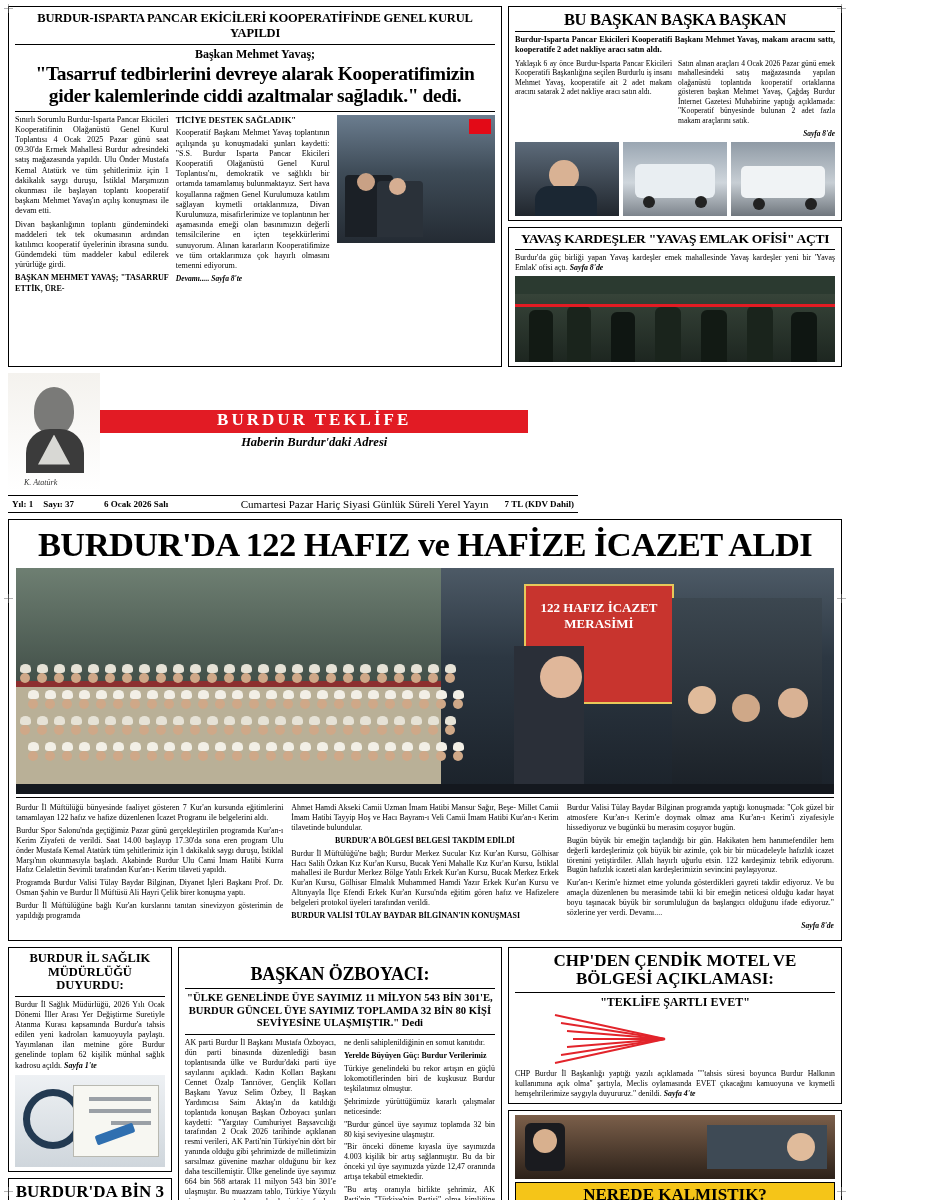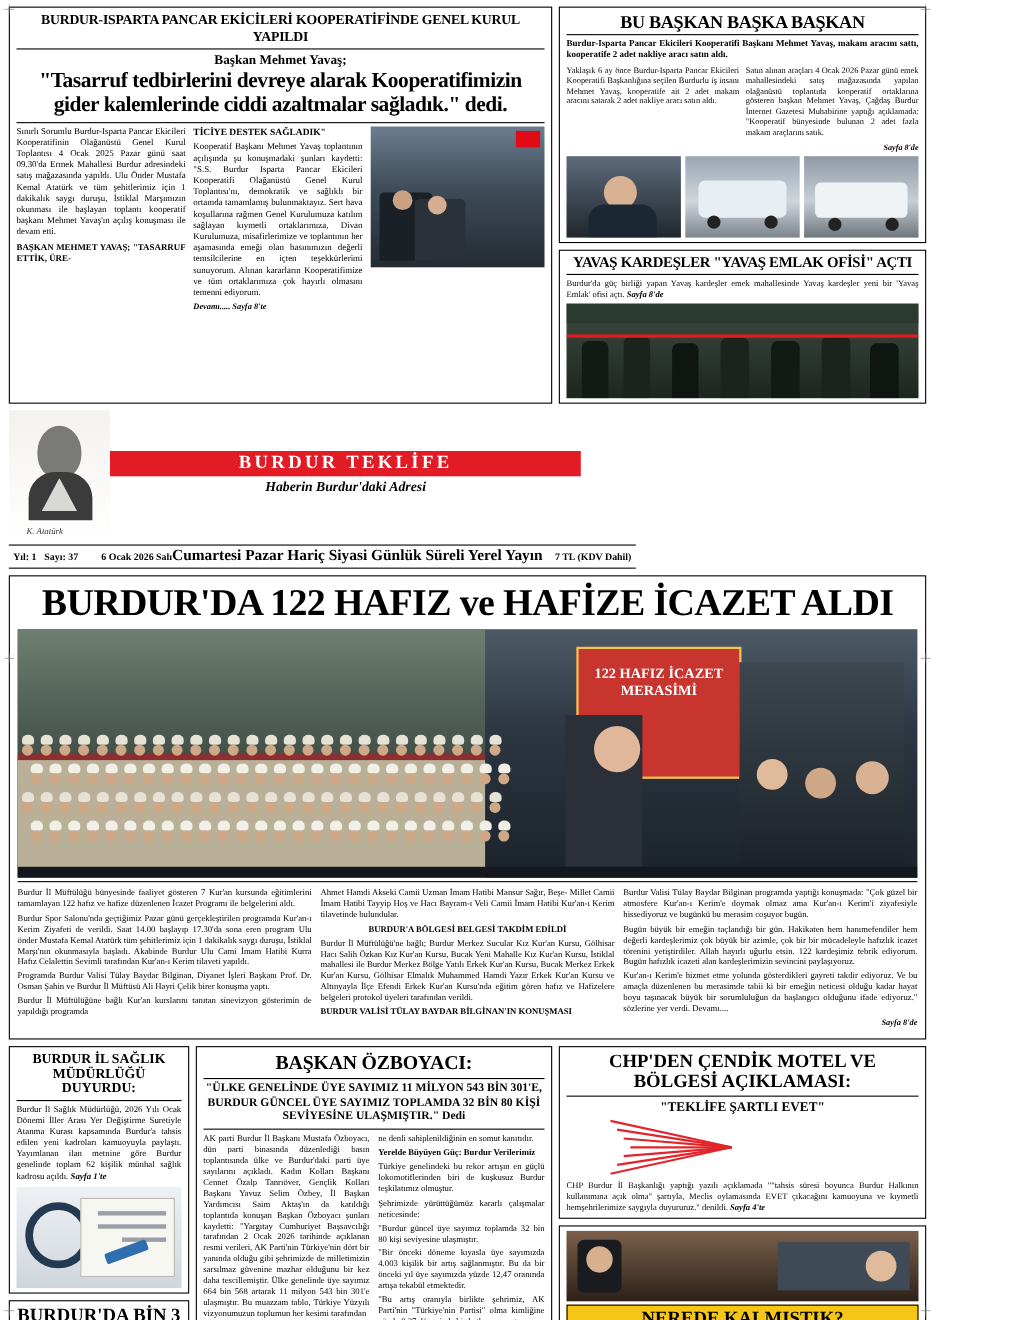--- a/index.html
+++ b/index.html
@@ -80,21 +80,21 @@
 
   
   .bottom { display:flex; gap:6px; margin-top:6px; }
   .bl { width:192px; display:flex; flex-direction:column; gap:6px; }
   .bm { width:380px; }
   .br { width:337px; display:flex; flex-direction:column; gap:6px; }
 
   .bt { text-align:center; font-weight:bold; font-size:12.5px; line-height:1.1; }
   .bt.big { font-size:17px; }
   .bbody { font-size:8px; line-height:1.26; text-align:justify; margin-top:3px; }
-  .center-title { text-align:center; font-weight:bold; font-size:18px; letter-spacing:-.2px; }
+  .center-title { text-align:center; font-weight:bold; font-size:18px; letter-spacing:-.2px;margin-top:12px; }
   .quote-bold { text-align:center; font-weight:bold; font-size:10.6px; line-height:1.2; margin:3px 2px 4px; }
 
   .redline-box { height:60px; position:relative; overflow:hidden; background:#fff; }
   .yellow-band { background:#f5c518; color:#000; text-align:center; font-weight:bold; font-size:17px; padding:2px 0; border:1px solid #000; }
 
   small.more2 { font-weight:bold; font-style:italic; font-size:7.4px; display:block; text-align:right; }
 </style>
 </head>
 <body>
 
@@ -110,20 +110,21 @@
   <div class="top">
 
     <div class="top-left">
       <div class="kicker">BURDUR-ISPARTA PANCAR EKİCİLERİ KOOPERATİFİNDE GENEL KURUL YAPILDI</div>
       <div class="sub-line">Başkan Mehmet Yavaş;</div>
       <div class="headline-quote">"Tasarruf tedbirlerini devreye alarak Kooperatifimizin gider kalemlerinde ciddi azaltmalar sağladık." dedi.</div>
       <div class="hr-thin"></div>
       <div class="cols3">
         <div class="col c1">
           <p>Sınırlı Sorumlu Burdur-Isparta Pancar Ekicileri Kooperatifinin Olağanüstü Genel Kurul Toplantısı 4 Ocak 2025 Pazar günü saat 09.30'da Ermek Mahallesi Burdur adresindeki satış mağazasında yapıldı. Ulu Önder Mustafa Kemal Atatürk ve tüm şehitlerimiz için 1 dakikalık saygı duruşu, İstiklal Marşımızın okunması ile başlayan toplantı kooperatif başkanı Mehmet Yavaş'ın açılış konuşması ile devam etti.</p>
+          <p>Divan başkanlığının toplantı gündemindeki maddeleri tek tek okumasının ardından katılımcı kooperatif üyelerinin ibrasına sundu. Gündemdeki tüm maddeler kabul edilerek yürürlüğe girdi.</p>
           <p class="b">BAŞKAN MEHMET YAVAŞ;   "TASARRUF ETTİK, ÜRE-</p>
         </div>
         <div class="col c2">
           <p class="subhead">TİCİYE DESTEK SAĞLADIK"</p>
           <p>Kooperatif Başkanı Mehmet Yavaş toplantının açılışında şu konuşmadaki şunları kaydetti: "S.S. Burdur Isparta Pancar Ekicileri Kooperatifi Olağanüstü Genel Kurul Toplantısı'nı, demokratik ve sağlıklı bir ortamda tamamlamış bulunmaktayız. Sert hava koşullarına rağmen Genel Kurulumuza katılım sağlayan kıymetli ortaklarımıza, Divan Kurulumuza, misafirlerimize ve toplantının her aşamasında emeği olan basınımızın değerli temsilcilerine en içten teşekkürlerimi sunuyorum. Alınan kararların Kooperatifimize ve tüm ortaklarımıza çok hayırlı olmasını temenni ediyorum.</p>
           <p class="more">Devamı.....        Sayfa 8'te</p>
         </div>
         <div class="col c3">
           <div class="photo" style="height:128px;background:linear-gradient(180deg,#6b7d8f 0%,#3e4b57 45%,#242b33 100%);">
             <div style="position:absolute;left:8px;bottom:6px;width:48px;height:62px;background:#1b2026;border-radius:4px 4px 0 0;"></div>
@@ -209,21 +210,21 @@
   </div>
 
   <div style="width:570px;">
     <div class="issue-bar">
       <span>Yıl: 1</span>
       <span style="width:10px"></span>
       <span>Sayı: 37</span>
       <span style="width:30px"></span>
       <span>6 Ocak  2026 Salı</span>
       <span class="sp"></span>
-      <span style="font-weight:bold;font-size:14px">Cumartesi Pazar Hariç Siyasi Günlük Süreli Yerel Yayın</span>
+      <span style="font-weight:normal;font-size:11px">Cumartesi Pazar Hariç Siyasi Günlük Süreli Yerel Yayın</span>
       <span style="width:16px"></span>
       <span>7 TL (KDV Dahil)</span>
     </div>
   </div>
 
   <div class="feature">
     <div class="feature-title">BURDUR'DA 122 HAFIZ ve HAFİZE İCAZET ALDI</div>
     <div class="feature-photo" style="background:linear-gradient(180deg,#4d5a66 0%,#2c3742 40%,#1b222a 100%);">
       <div style="position:absolute;left:0;top:0;width:52%;height:100%;background:linear-gradient(180deg,#6e7f72 0%,#3a4741 60%,#222a28 100%);"></div>
       <div style="position:absolute;left:0;top:52%;width:52%;height:48%;background:#b9b097;"></div>

